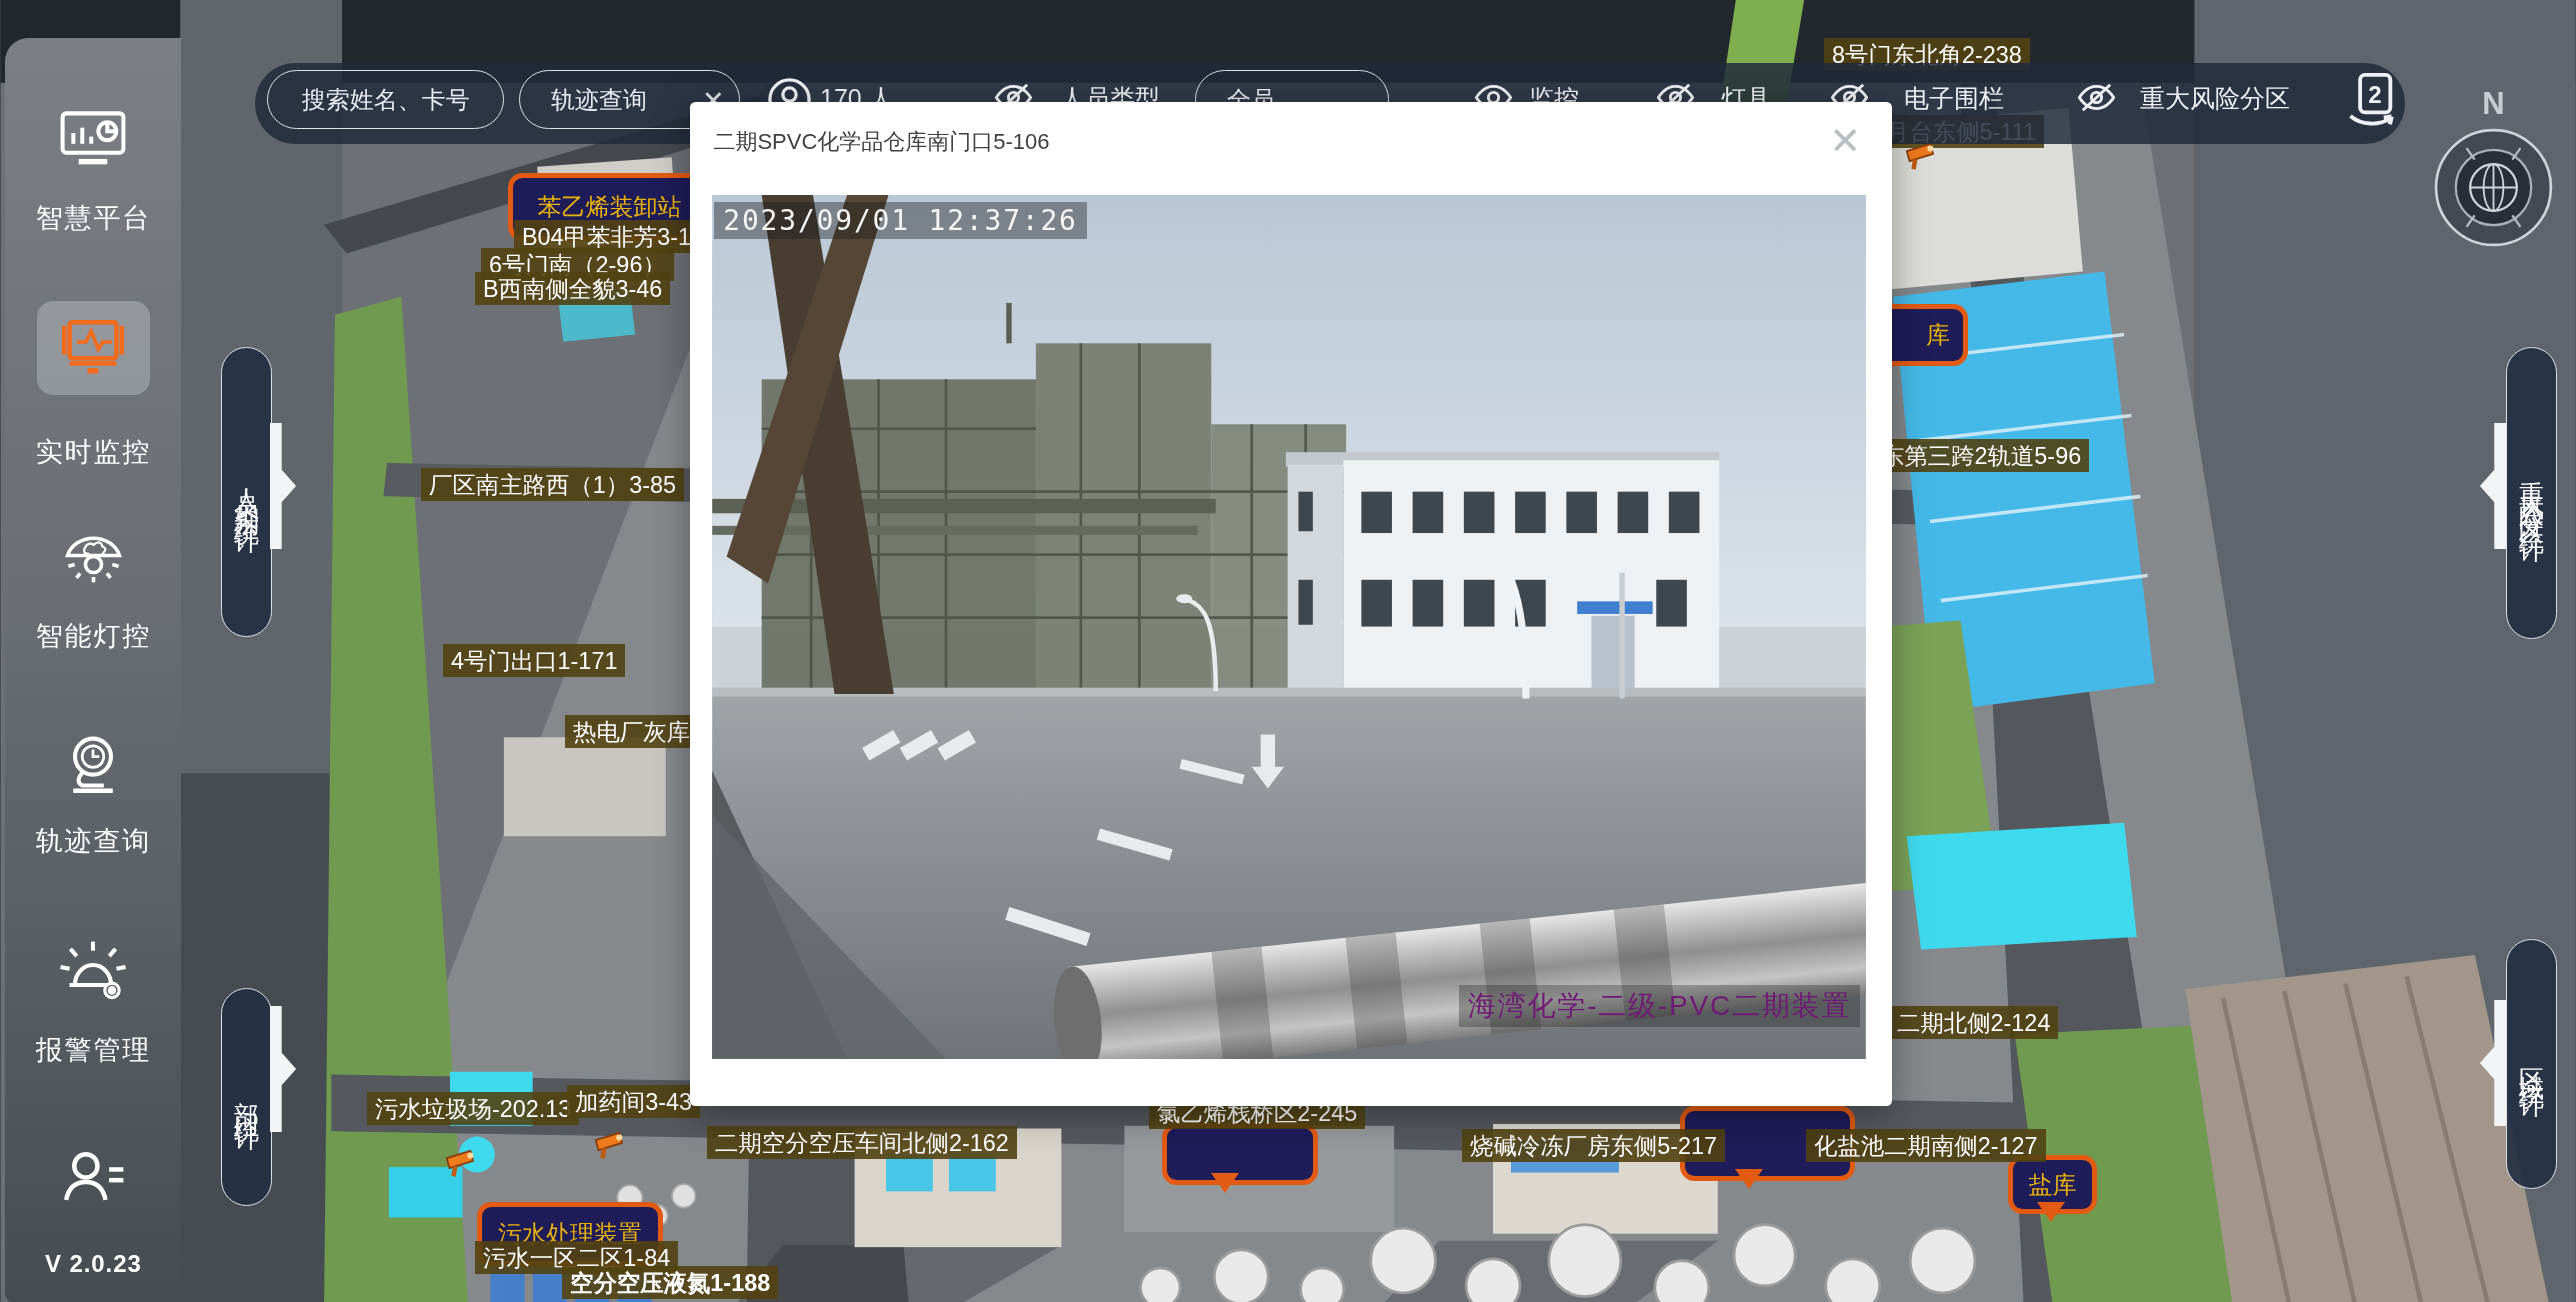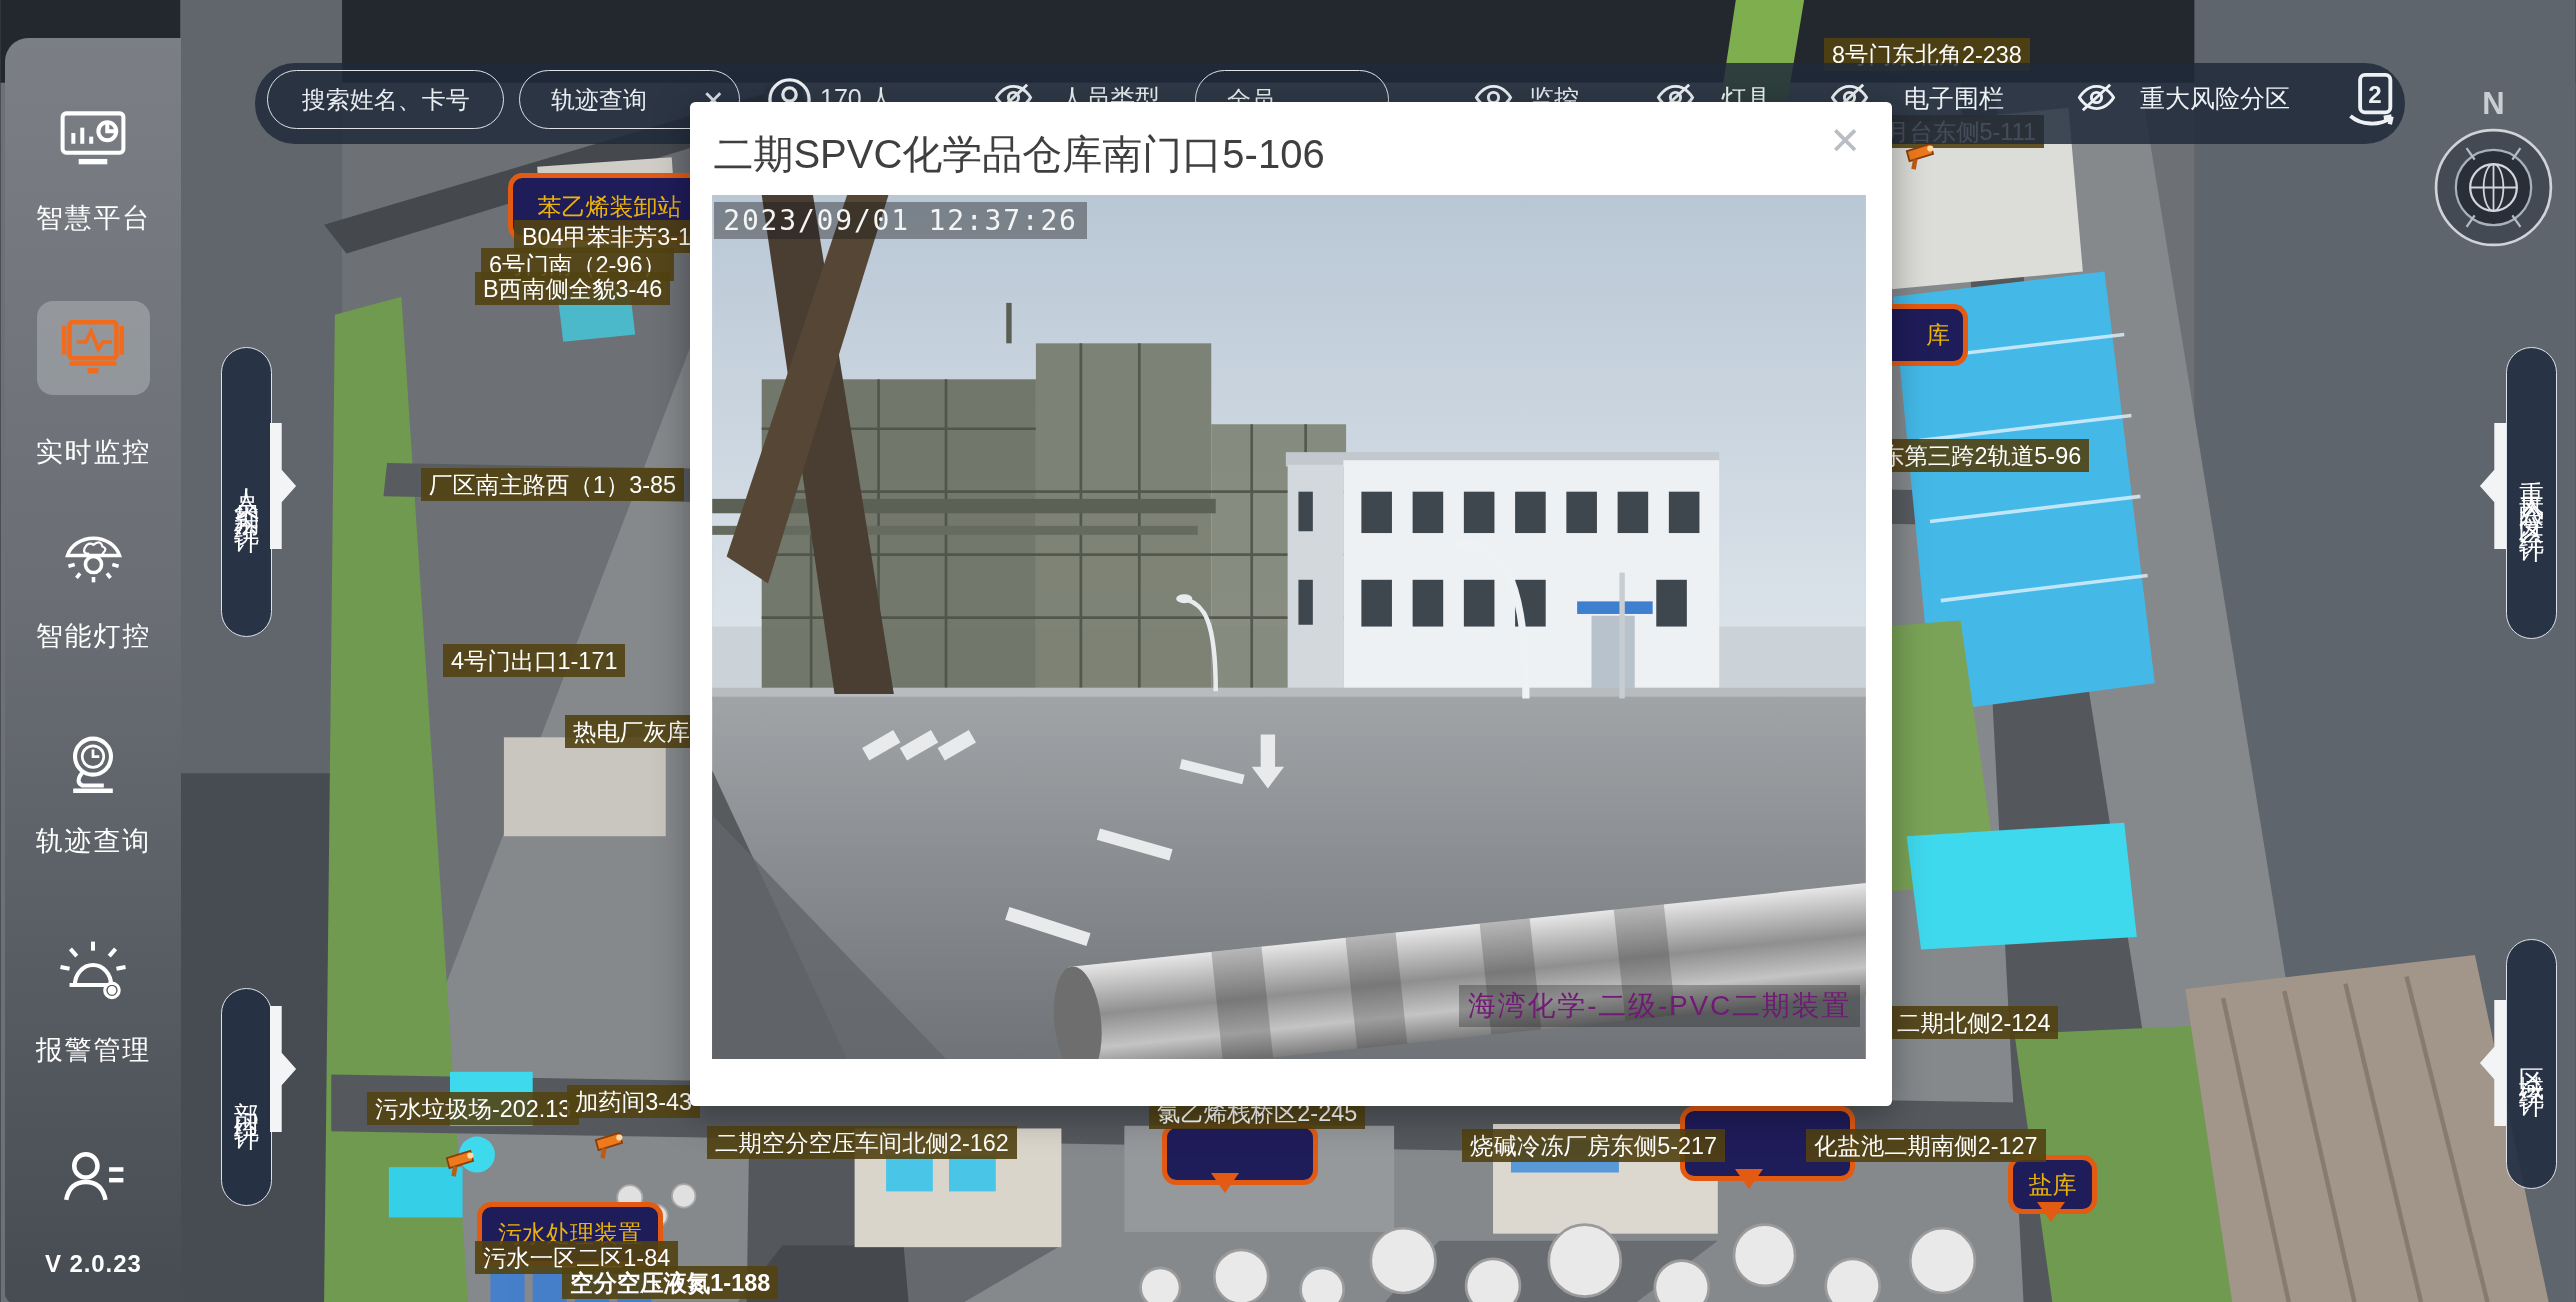--- a/index.html
+++ b/index.html
@@ -46,21 +46,21 @@
 
   
   .vtab{position:absolute;z-index:5;background:rgba(36,48,66,0.92);border:1.8px solid #dde2e8;
     border-radius:27px;color:#fff;display:flex;align-items:center;justify-content:center;}
   .vtab span{writing-mode:vertical-rl;text-orientation:upright;font-size:25px;letter-spacing:8px;line-height:1;}
   .vtab-arrow{position:absolute;z-index:5;}
 
   
   #modal{left:690px;top:102px;width:1202px;height:1004px;background:#ffffff;z-index:10;
     border-radius:5.4px;box-shadow:0 9px 36px rgba(0,0,0,0.35);}
-  #modal-title{position:absolute;left:23.4px;top:25px;font-size:40px;color:#3f3f3f;}
+  #modal-title{position:absolute;left:23.4px;top:25px;font-size:22px;color:#3f3f3f;}
   #modal-close{position:absolute;right:31px;top:20px;font-size:38px;color:#b9bec4;cursor:pointer;line-height:1;font-weight:300;}
   #photo{position:absolute;left:21.6px;top:93px;width:1154px;height:864px;overflow:hidden;background:#cdd6de;}
   #cam-timestamp{position:absolute;left:2.7px;top:7.2px;color:#f4f4f4;font-family:"DejaVu Sans Mono",monospace;
     font-size:28px;background:rgba(25,25,25,0.40);padding:1.8px 9px;letter-spacing:1.8px;}
   #cam-watermark{position:absolute;right:5.4px;bottom:32px;color:#701a75;font-size:28px;
     background:rgba(20,20,20,0.30);padding:1.8px 9px;letter-spacing:1.8px;}
 </style>
 </head>
 <body>
 

